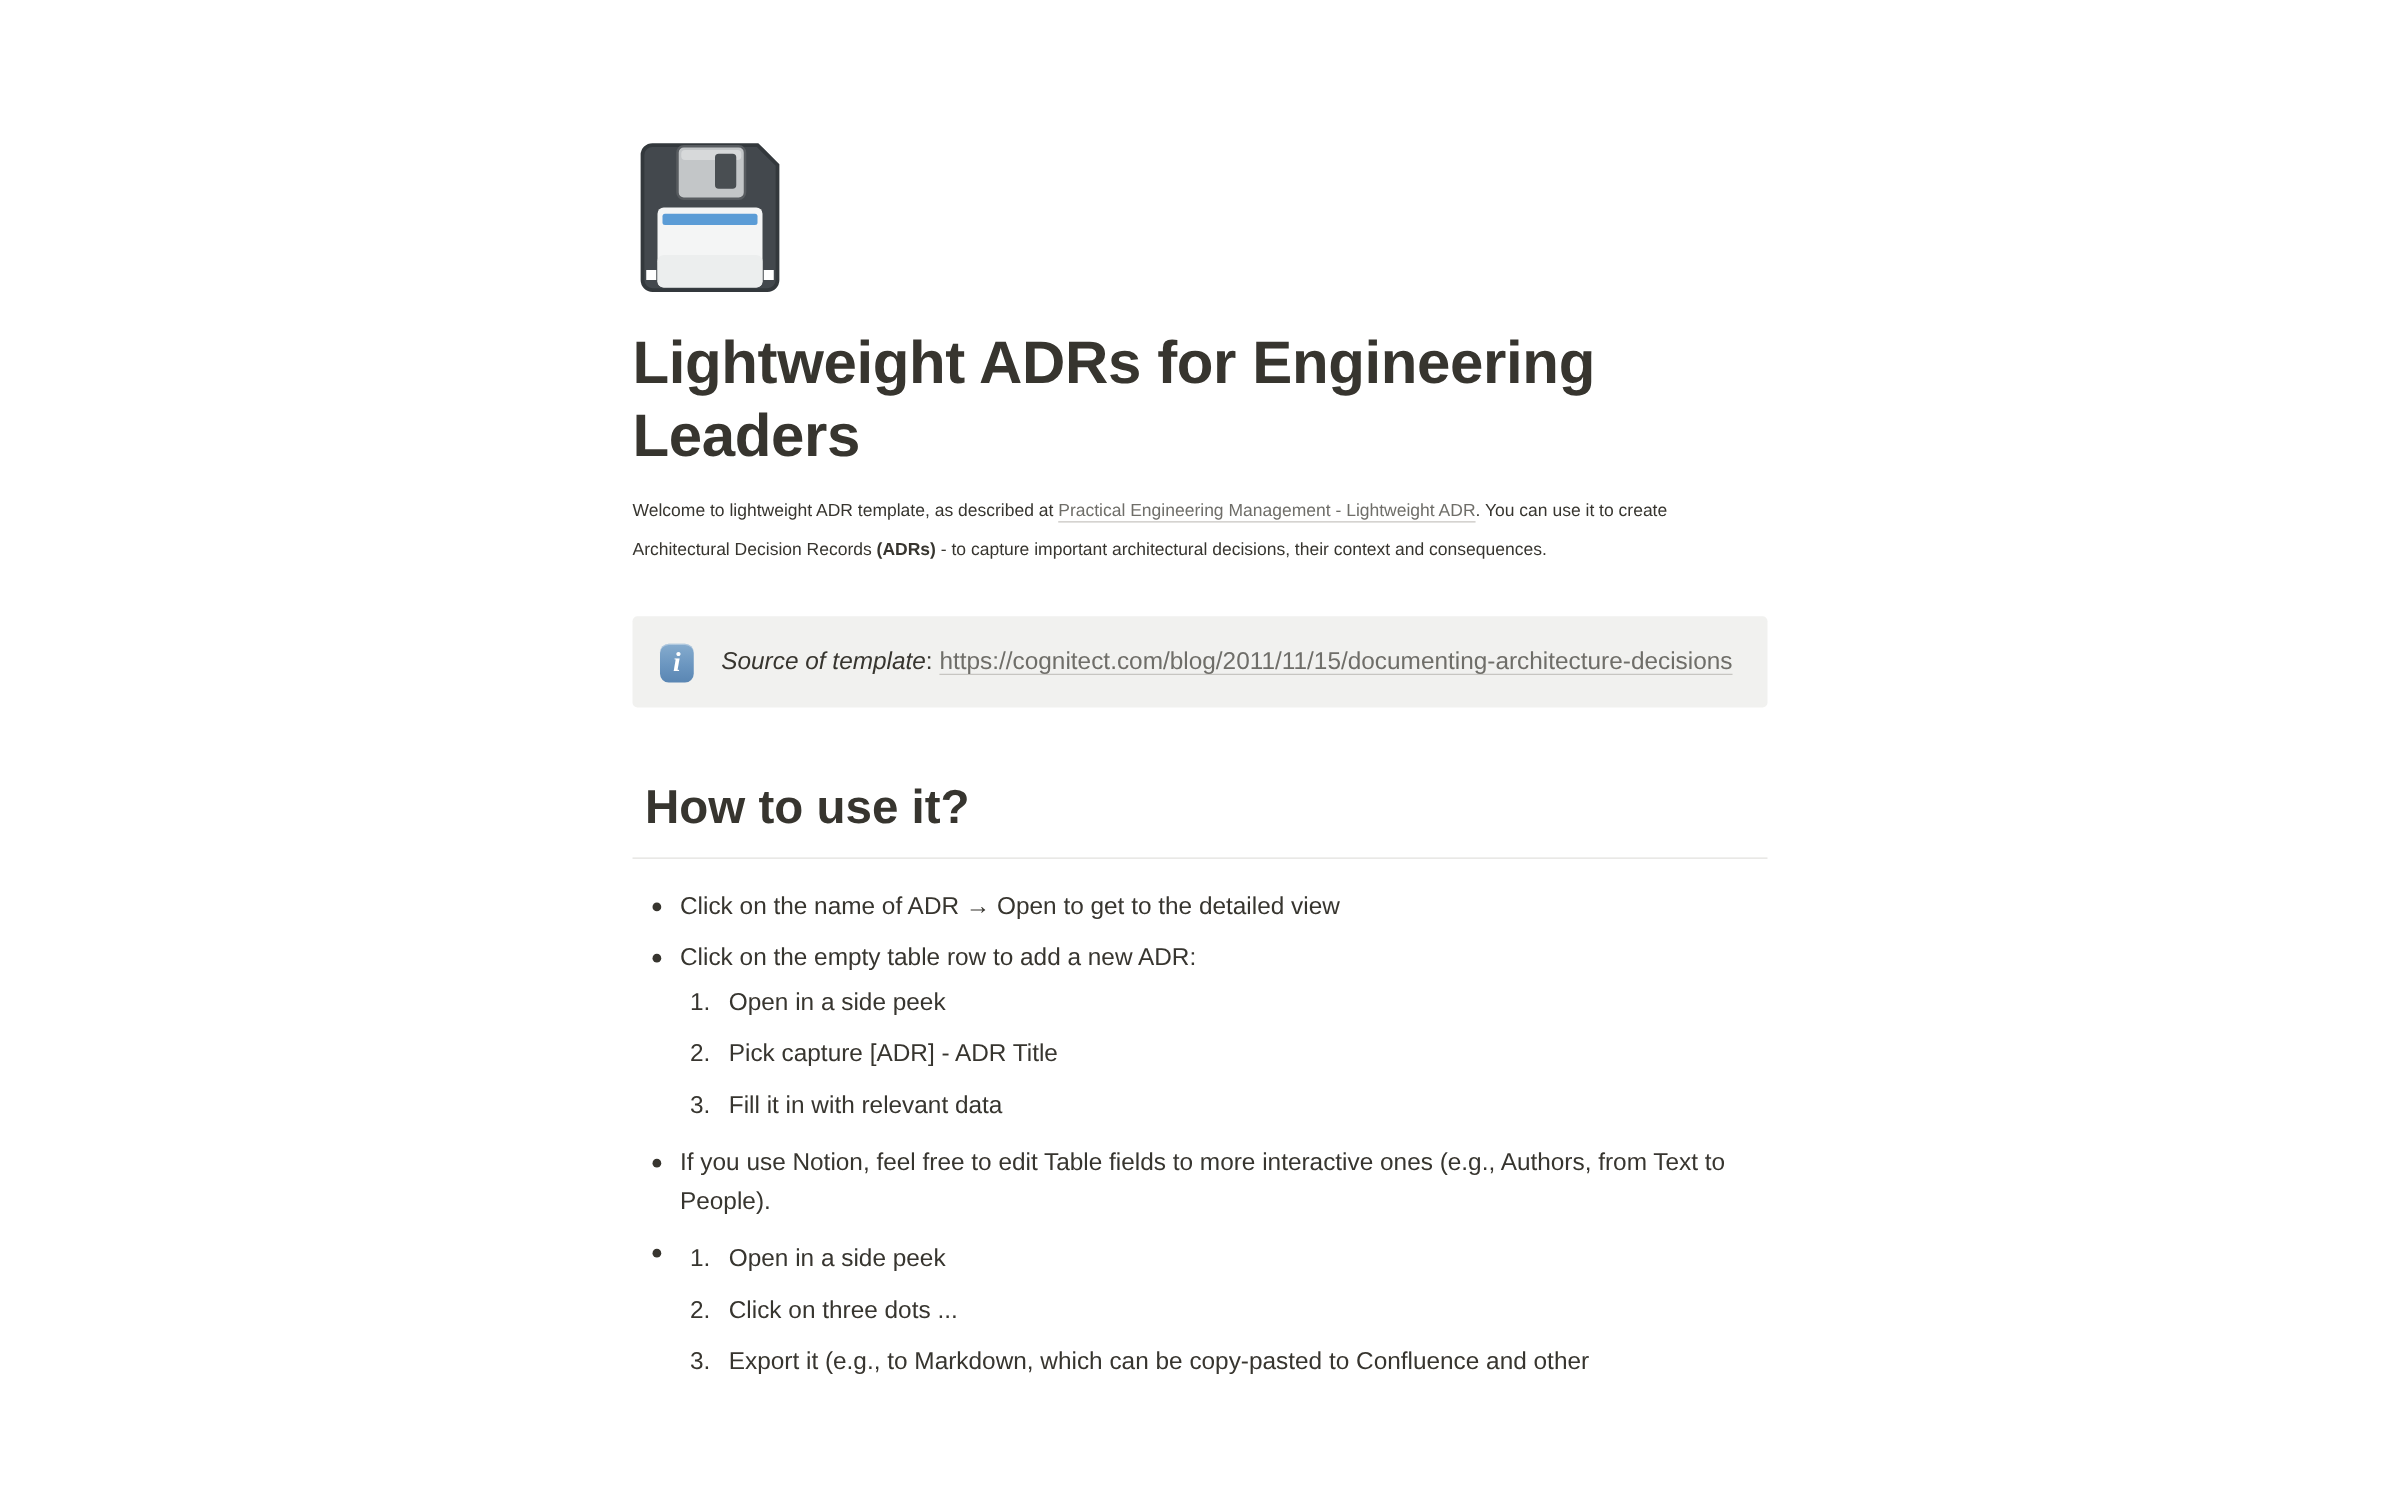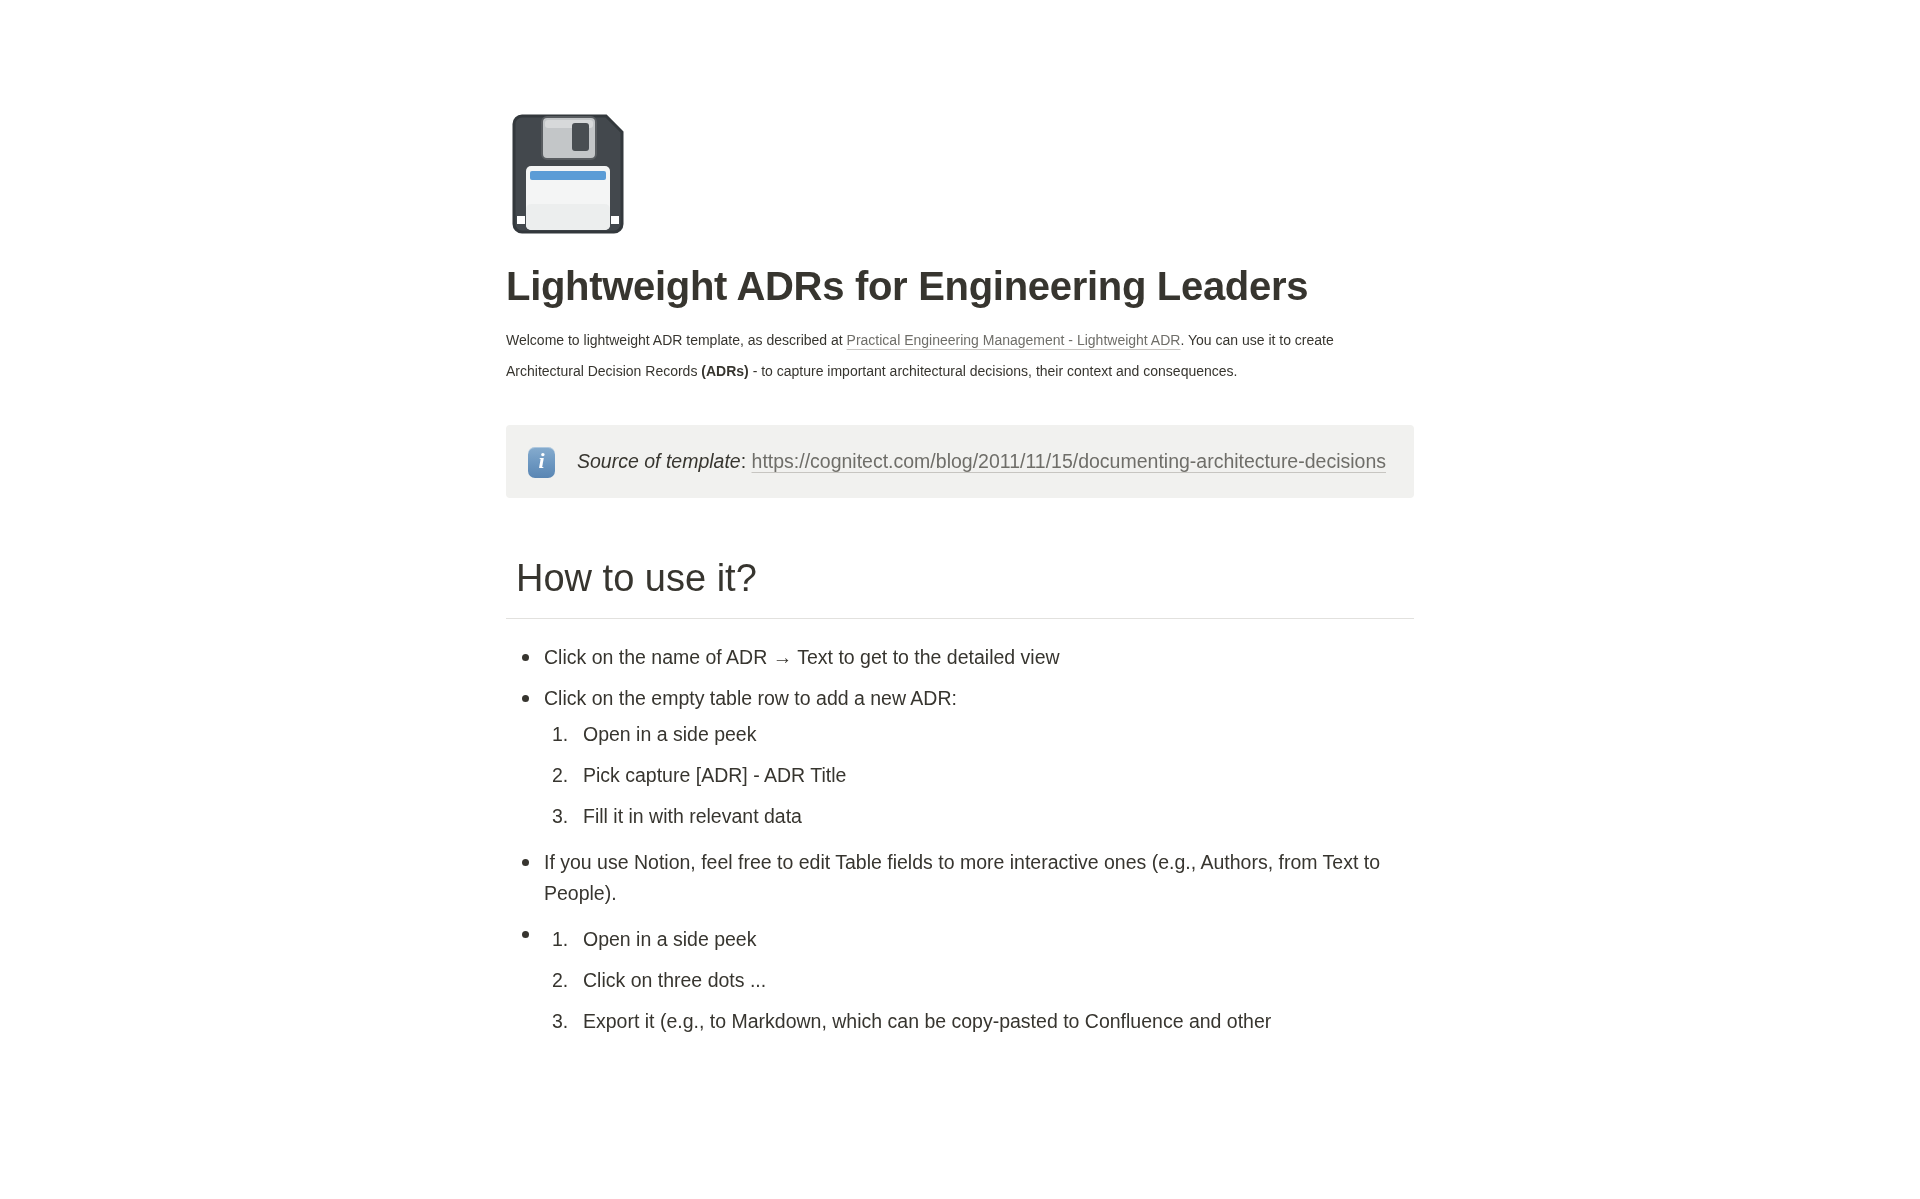--- a/index.html
+++ b/index.html
@@ -11,21 +11,21 @@
   }
   .content { width:908px; margin:0 auto; }
 
   
   .icon-wrap { margin-top:114px; margin-left:6px; width:112px; height:120px; cursor:pointer; }
   .icon-wrap svg { display:block; }
 
   
   h1.page-title {
     margin-top:28px;
-    font-size:40px;
+    font-size:48px;
     line-height:1.22;
     font-weight:700;
     letter-spacing:-0.3px;
     color:#37352f;
   }
 
   
   .intro {
     margin-top:14px;
     font-size:14px;
@@ -78,21 +78,21 @@
     min-width:0;
   }
   .callout-text .ital { font-style:italic; }
 
   
   h2.section-heading {
     margin-top:56px;
     margin-left:10px;
     font-size:38px;
     line-height:49px;
-    font-weight:400;
+    font-weight:700;
     color:#37352f;
   }
   hr.divider {
     margin-top:15px;
     border:none;
     border-top:1px solid #e2e1de;
     height:0;
   }
 
   
@@ -158,21 +158,21 @@
     <div class="info-emoji">
       <span>i</span>
     </div>
     <div class="callout-text"><span class="ital">Source of template</span><span>: </span><a class="doc-link">https://cognitect.com/blog/2011/11/15/documenting-architecture-decisions</a></div>
   </div>
 
   <h2 class="section-heading">How to use it?</h2>
   <hr class="divider">
 
   <ul class="bullets">
-    <li><span>Click on the name of ADR → Text to get to the detailed view</span></li>
+    <li><span>Click on the name of ADR → Open to get to the detailed view</span></li>
 
     <li><span>Click on the empty table row to add a new ADR:</span>
       <ol class="steps">
         <li><span>Open in a side peek</span></li>
         <li><span>Pick capture [ADR] - ADR Title</span></li>
         <li><span>Fill it in with relevant data</span></li>
       </ol>
     </li>
 
     <li><span>If you use Notion, feel free to edit Table fields to more interactive ones (e.g., Authors, from Text to People).</span></li>

